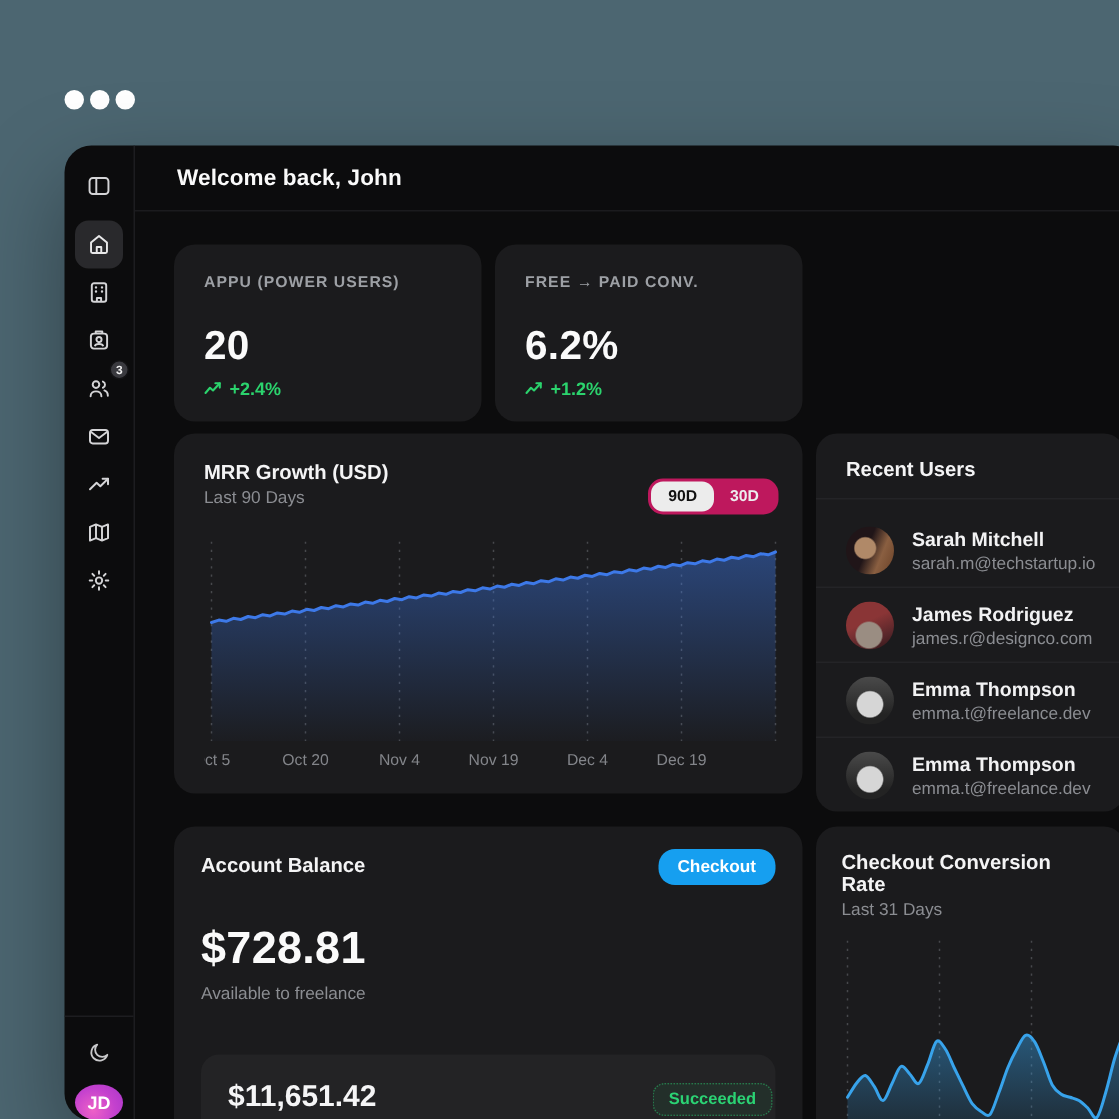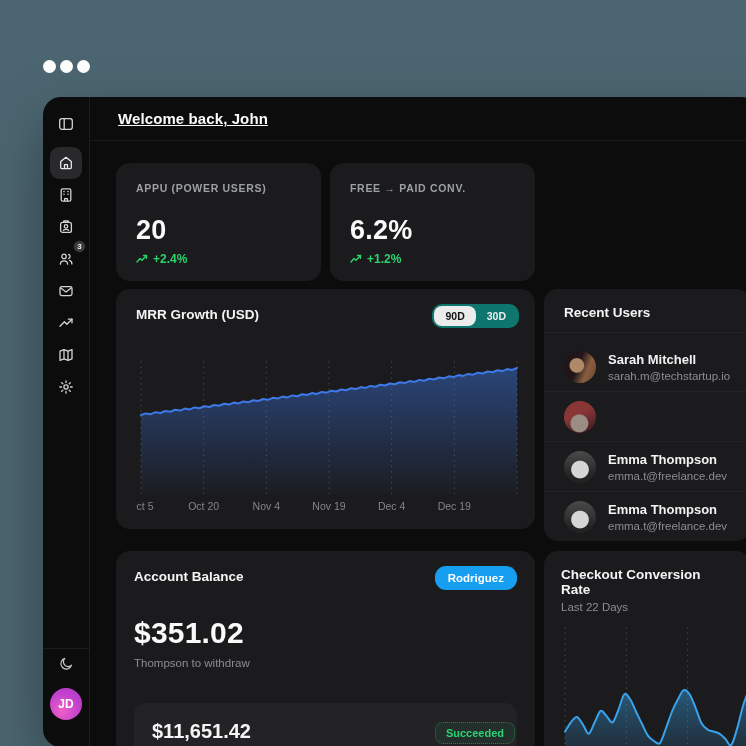--- a/index.html
+++ b/index.html
@@ -21,51 +21,51 @@
   .sb-toggle { width:28px; height:28px; display:flex; align-items:center; justify-content:center;
     border-radius:7px; cursor:pointer; }
   .nav { margin-top:9px; display:flex; flex-direction:column; align-items:center; }
   .nav-item { width:32px; height:32px; display:flex; align-items:center; justify-content:center;
     border-radius:9px; position:relative; cursor:pointer; color:#d4d4d6; }
   .nav-item.active { background:#29292c; }
   .nav-item svg { display:block; }
   .nav-badge { position:absolute; top:-3px; right:-4px; min-width:13px; height:13px;
     background:#3a3a3f; border:1px solid #121214; border-radius:8px; color:#f0f0f0;
     font-size:8px; font-weight:bold; display:flex; align-items:center; justify-content:center; padding:0 2px; }
-  .sb-footer { position:absolute; left:0; right:0; bottom:0; height:99px;
-    border-top:1px solid #1d1d20; display:flex; flex-direction:column; align-items:center; }
+  .sb-footer { position:absolute; left:0; right:0; bottom:0; height:70px;
+    border-top:1px solid #1d1d20; display:flex; flex-direction:column; align-items:center; padding-top:13px; }
   .moon-btn { width:28px; height:28px; display:flex; align-items:center; justify-content:center; cursor:pointer; }
   .avatar-jd { margin-top:11px; width:32px; height:32px; border-radius:50%;
     background:radial-gradient(circle at 38% 72%, #ee61c7 0%, #c441ce 55%, #a936c9 100%);
     color:#ffffff; font-size:12px; font-weight:bold; display:flex; align-items:center; justify-content:center; cursor:pointer; }
 
   
   .main { flex:1; display:flex; flex-direction:column; min-width:0; }
   .header { height:44px; flex:0 0 44px; border-bottom:1px solid #1b1b1e;
     display:flex; align-items:center; padding-left:28px; }
-  .header h1 { color:#fafafa; font-size:15px; font-weight:bold; letter-spacing:.1px;text-decoration:underline; }
+  .header h1 { color:#fafafa; font-size:15px; font-weight:bold; letter-spacing:.1px; }
   .content { padding:22px 26px; }
 
   
   .stats-row { display:grid; grid-template-columns:205px 205px 205px; gap:9px; margin-bottom:8px; }
   .stat-card { background:#1b1b1d; border-radius:14px; height:118px; padding:19px 20px; position:relative; }
   .stat-label { color:#9da0a5; font-size:10.5px; letter-spacing:.7px; font-weight:bold; }
   .stat-value { color:#fafafa; font-size:27px; font-weight:bold; position:absolute; left:20px; top:52px; letter-spacing:.2px; }
   .stat-delta { position:absolute; left:20px; bottom:15px; color:#2bd36d; font-size:12px; font-weight:bold;
     display:flex; align-items:center; gap:5px; }
 
   
   .main-grid { display:grid; grid-template-columns:419px 206px; gap:9px; row-gap:10px; align-items:start; }
   .card { background:#1b1b1d; border-radius:14px; position:relative; }
 
   .mrr-card { height:240px; }
   .card-title { color:#f4f4f5; font-size:13.5px; font-weight:bold; }
   .card-sub { color:#8b8d92; font-size:11.5px; margin-top:4px; }
   .mrr-head { padding:18px 20px 0 20px; }
-  .range-toggle { position:absolute; right:16px; top:15px; background:#0f766e; border-radius:10px;
+  .range-toggle { position:absolute; right:16px; top:30px; background:#be185d; border-radius:10px;
     padding:2px; display:flex; align-items:flex-end; }
   .range-btn { font-size:10.5px; font-weight:bold; padding:4px 11px; border-radius:8px; color:#ededee; cursor:pointer; }
   .range-btn.active { background:#ececec; color:#111111; }
   .chart-svg { position:absolute; left:20px; top:72px; }
 
   .recent-card { height:252px; overflow:hidden; }
   .ru-header { padding:16px 20px 12px 20px; border-bottom:1px solid #242427; }
   .ru-list { margin-top:9px; }
   .ru-row { height:50px; display:flex; align-items:center; gap:12px; padding:0 20px;
     border-bottom:1px solid #242427; cursor:pointer; }
@@ -213,20 +213,21 @@
             <span>+1.2%</span>
           </div>
         </div>
       </div>
 
       <div class="main-grid">
 
         <div class="card mrr-card">
           <div class="mrr-head">
             <div class="card-title">MRR Growth (USD)</div>
+            <div class="card-sub">Last 90 Days</div>
           </div>
           <div class="range-toggle">
             <div class="range-btn active">90D</div>
             <div class="range-btn">30D</div>
           </div>
           <svg class="chart-svg" width="385" height="156" viewBox="0 0 385 156">
               <defs>
                 <linearGradient id="g-mrr" x1="0" y1="0" x2="0" y2="1">
                   <stop offset="0%" stop-color="#3d79e8" stop-opacity="0.45"></stop>
                   <stop offset="100%" stop-color="#3d79e8" stop-opacity="0.02"></stop>
@@ -257,54 +258,58 @@
           <div class="ru-list">
             <div class="ru-row">
               <div class="ru-avatar av-sarah"></div>
               <div>
                 <div class="ru-name">Sarah Mitchell</div>
                 <div class="ru-email">sarah.m@techstartup.io</div>
               </div>
             </div>
             <div class="ru-row">
               <div class="ru-avatar av-james"></div>
+              <div>
+                <div class="ru-name">James Rodriguez</div>
+                <div class="ru-email">james.r@designco.com</div>
+              </div>
             </div>
             <div class="ru-row">
               <div class="ru-avatar av-emma"></div>
               <div>
                 <div class="ru-name">Emma Thompson</div>
                 <div class="ru-email">emma.t@freelance.dev</div>
               </div>
             </div>
             <div class="ru-row">
               <div class="ru-avatar av-emma"></div>
               <div>
                 <div class="ru-name">Emma Thompson</div>
                 <div class="ru-email">emma.t@freelance.dev</div>
               </div>
             </div>
           </div>
         </div>
 
         <div class="card balance-card">
           <div class="card-title">Account Balance</div>
-          <button class="withdraw-btn">Rodriguez</button>
-          <div class="bal-amount">$351.02</div>
-          <div class="bal-sub">Thompson to withdraw</div>
+          <button class="withdraw-btn">Checkout</button>
+          <div class="bal-amount">$728.81</div>
+          <div class="bal-sub">Available to freelance</div>
           <div class="txn-card">
             <div class="txn-amount">$11,651.42</div>
             <div class="txn-date">Jan 5, 2026</div>
             <div class="txn-badge">Succeeded</div>
           </div>
         </div>
 
         <div class="card checkout-card">
           <div class="co-head">
             <div class="card-title">Checkout Conversion Rate</div>
-            <div class="card-sub">Last 22 Days</div>
+            <div class="card-sub">Last 31 Days</div>
           </div>
           <svg class="co-svg" width="190" height="160" viewBox="0 0 190 160">
               <defs>
                 <linearGradient id="g-checkout" x1="0" y1="0" x2="0" y2="1">
                   <stop offset="0%" stop-color="#38a3eb" stop-opacity="0.45"></stop>
                   <stop offset="100%" stop-color="#38a3eb" stop-opacity="0.02"></stop>
                 </linearGradient>
               </defs>
               <line x1="4" y1="0" x2="4" y2="145" stroke="#47484c" stroke-width="1" stroke-dasharray="1.5 4"></line>
               <line x1="65.33333333333334" y1="0" x2="65.33333333333334" y2="145" stroke="#47484c" stroke-width="1" stroke-dasharray="1.5 4"></line>

